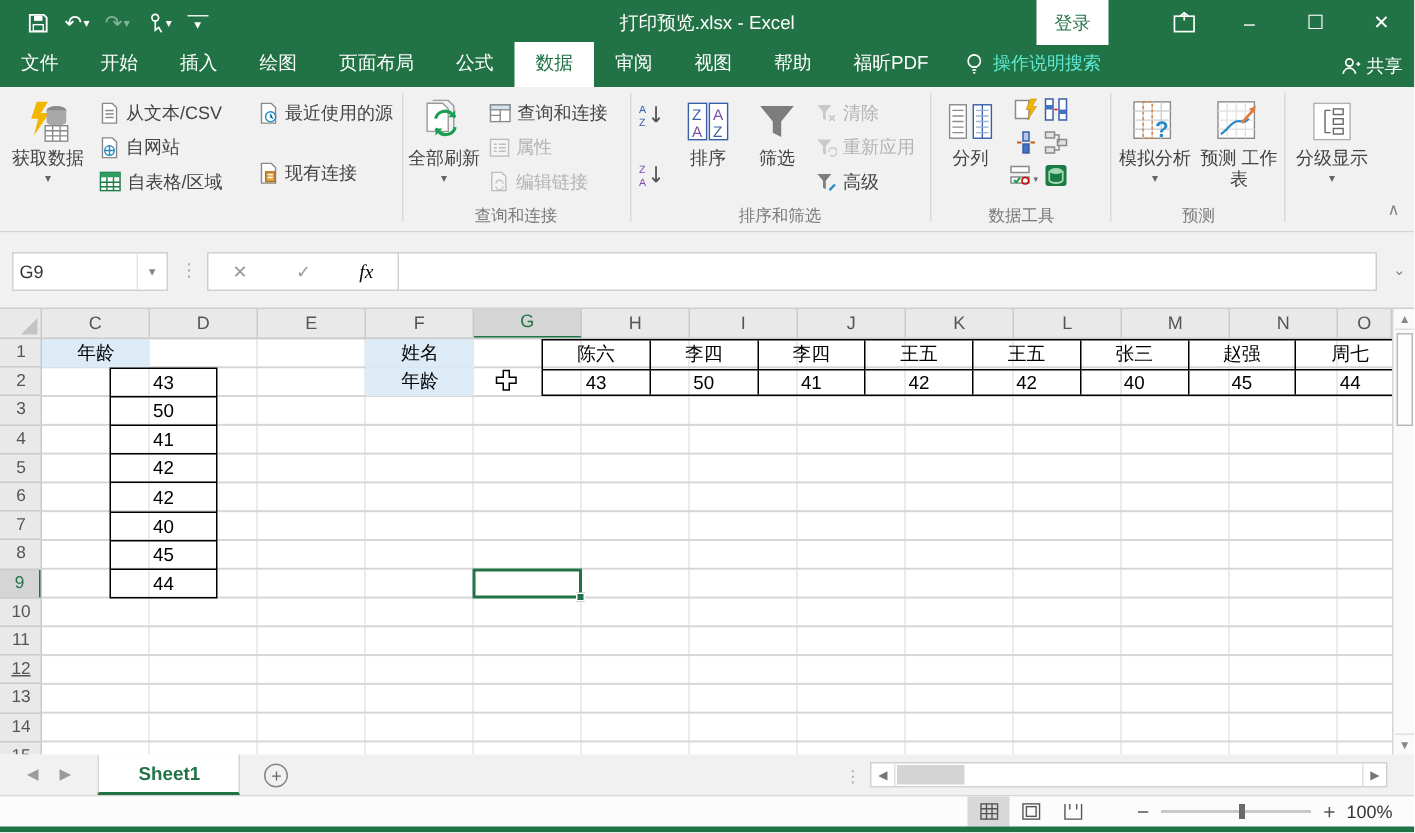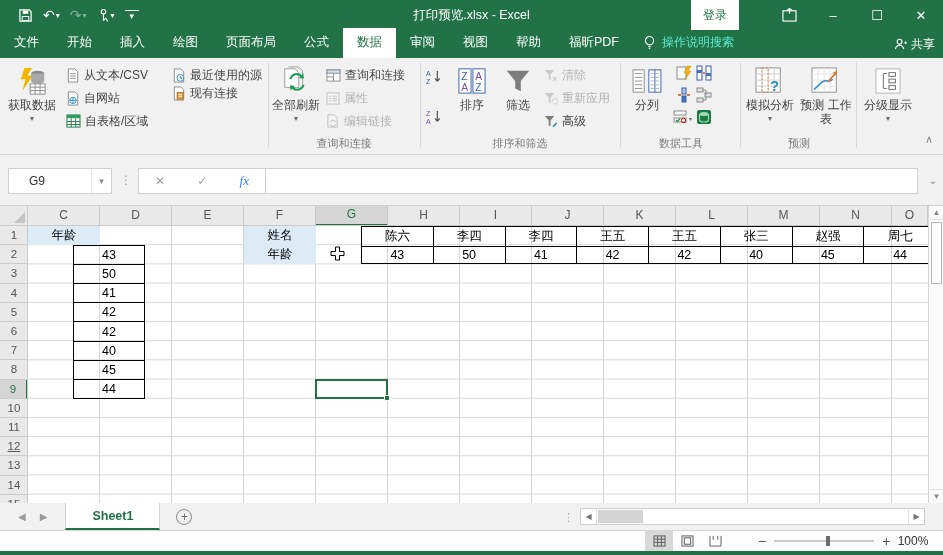--- a/index.html
+++ b/index.html
@@ -35,25 +35,25 @@
   .bigbtn .bicon { height:34px; display:flex; align-items:center; justify-content:center; margin-top:2px; }
   .smallrow { position:absolute; height:22px; display:flex; align-items:center; gap:4px; font-size:12px; color:#444; white-space:nowrap; }
   .smallrow.disabled { color:#b3b3b3; }
   .caret { font-size:8px; color:#666; }
   .ribbon-collapse { position:absolute; right:10px; bottom:8px; color:#888; font-size:11px; }
   .mini-grid-icons { position:absolute; display:grid; grid-template-columns:20px 20px; grid-auto-rows:22px; align-items:center; justify-items:center; }
 
   
   #formulabar { position:absolute; left:0; top:155px; width:943px; height:51px; background:#f1f1f1; border-bottom:1px solid #cfcfcf; }
   #namebox { position:absolute; left:8px; top:13px; width:104px; height:26px; background:#fff; border:1px solid #d0d0d0; display:flex; align-items:center; font-size:12px; color:#333; }
-  #namebox .nb-text { flex:1; padding-left:20px; }
+  #namebox .nb-text { flex:1; padding-left:4px; }
   #namebox .nb-arrow { width:20px; text-align:center; color:#888; font-size:9px; border-left:1px solid #e6e6e6; align-self:stretch; display:flex; align-items:center; justify-content:center; }
   .fb-dots { position:absolute; left:120px; top:18px; color:#aaa; font-size:12px; letter-spacing:1px; }
   #fb-buttons { position:absolute; left:138px; top:13px; width:128px; height:26px; background:#fff; border:1px solid #d0d0d0; display:flex; align-items:center; justify-content:space-around; color:#9a9a9a; }
-  #fb-buttons .fx { font-style:italic; font-family:"Liberation Serif","DejaVu Serif",serif; color:#3b82f6; font-size:13px; }
+  #fb-buttons .fx { font-style:italic; font-family:"Liberation Serif","DejaVu Serif",serif; color:#000000; font-size:13px; }
   #fb-input { position:absolute; left:266px; top:13px; width:652px; height:26px; background:#fff; border:1px solid #d0d0d0; border-left:none; }
   .fb-expand { position:absolute; right:6px; top:20px; color:#888; font-size:10px; }
 
   
   #grid { position:absolute; left:0; top:206px; width:928px; height:297px; background:#fff; }
   #corner { position:absolute; left:0; top:0; width:28px; height:20px; background:#e9e9e9; border-right:1px solid #cacaca; border-bottom:1px solid #cacaca; }
   #corner:after { content:""; position:absolute; right:2px; bottom:2px; border-left:11px solid transparent; border-bottom:11px solid #c4c4c4; }
   #colheads { position:absolute; left:28px; top:0; width:900px; height:20px; background:#e9e9e9; border-bottom:1px solid #cacaca; overflow:hidden; }
   .colhead { position:absolute; top:0; height:20px; width:72px; text-align:center; line-height:19px; font-size:12px; color:#555; border-right:1px solid #cacaca; }
   .colhead.sel { background:#d5d5d5; color:#217346; border-bottom:2px solid #217346; line-height:17px; }
@@ -220,21 +220,21 @@
         <span>自表格/区域</span>
       </div>
       <div class="smallrow" style="left:168px;top:6px;">
         <svg width="14" height="15" viewBox="0 0 14 16">
             <path d="M2 1h7l3 3v11H2z" fill="#fff" stroke="#8a8a8a"></path>
             <circle cx="8.5" cy="10.5" r="3.6" fill="#fff" stroke="#2b8ac6"></circle>
             <path d="M8.5 8.4v2.3l1.8 1" stroke="#2b8ac6"></path>
           </svg>
         <span>最近使用的源</span>
       </div>
-      <div class="smallrow" style="left:168px;top:24px;">
+      <div class="smallrow" style="left:168px;top:46px;">
         <svg width="14" height="15" viewBox="0 0 14 16">
             <path d="M2 1h7l3 3v11H2z" fill="#fff" stroke="#8a8a8a"></path>
             <rect x="5" y="7" width="6.5" height="7" fill="#e8a33d" stroke="#a8722a"></rect>
             <path d="M6.5 9h3.5M6.5 11h3.5" stroke="#fff"></path>
           </svg>
         <span>现有连接</span>
       </div>
     </div>
     <div class="gsep" style="left:268px;"></div>
 

